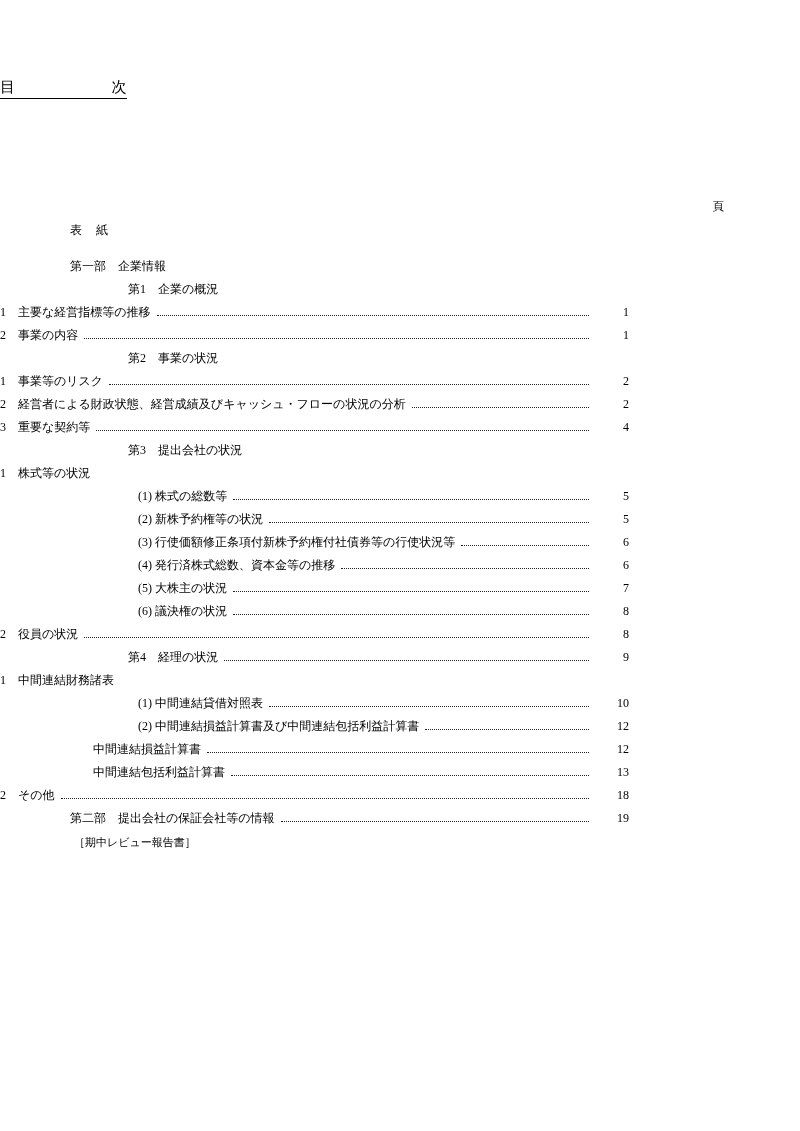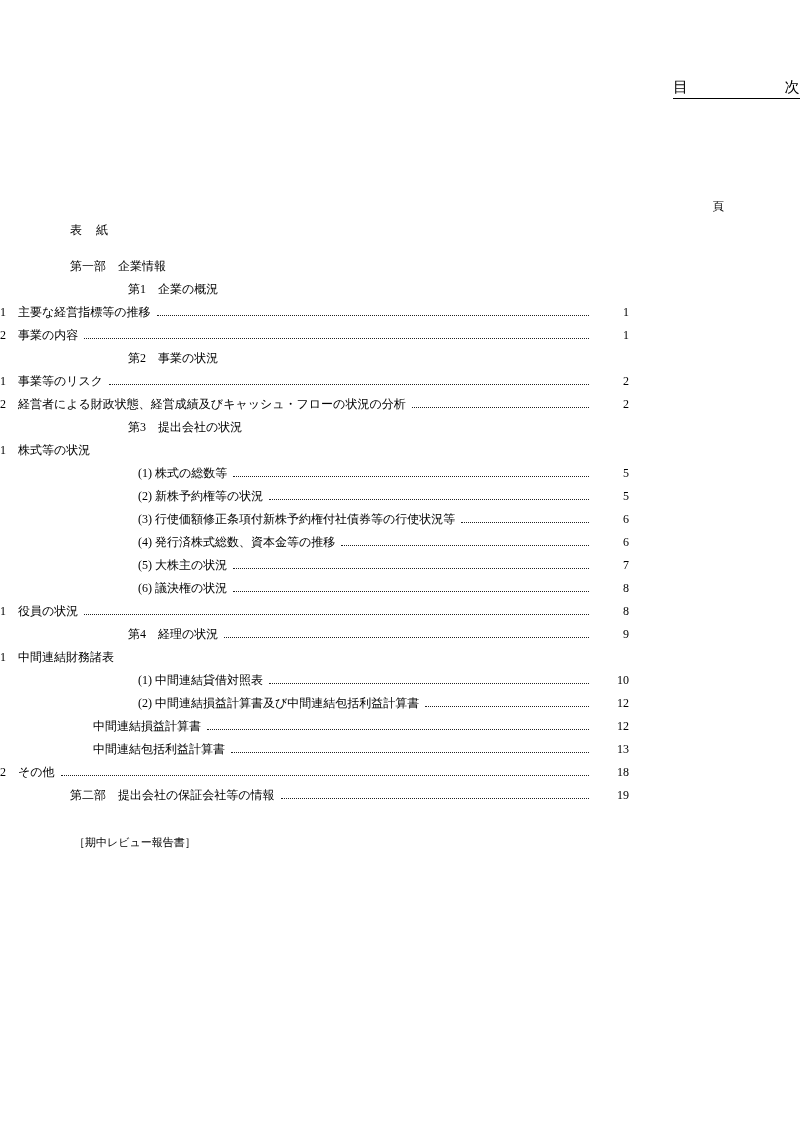--- a/index.html
+++ b/index.html
@@ -18,21 +18,21 @@
   .page {
     position: relative;
     width: 800px;
     height: 1131px;
     box-sizing: border-box;
     padding: 0;
   }
 
   
   .doc-title {
-    text-align: right;
+    text-align: left;
     font-size: 15px;
     letter-spacing: 0.5px;
     margin-top: 78px;
     margin-bottom: 0;
     font-weight: normal;
   }
   .doc-title .t-inner {
     display: inline-block;
     border-bottom: 1px solid #000;
     padding: 0 0 1px 0;
@@ -156,20 +156,25 @@
       <div class="row lvl2">
         <span class="label">1　事業等のリスク</span>
         <span class="leader"></span>
         <span class="pageno">2</span>
       </div>
       <div class="row lvl2">
         <span class="label">2　経営者による財政状態、経営成績及びキャッシュ・フローの状況の分析</span>
         <span class="leader"></span>
         <span class="pageno">2</span>
       </div>
+      <div class="row lvl2">
+        <span class="label">3　重要な契約等</span>
+        <span class="leader"></span>
+        <span class="pageno">4</span>
+      </div>
       <div class="row lvl1 no-leader">
         <span class="label">第3　提出会社の状況</span>
         <span class="leader"></span>
         <span class="pageno"></span>
       </div>
       <div class="row lvl2 no-leader">
         <span class="label">1　株式等の状況</span>
         <span class="leader"></span>
         <span class="pageno"></span>
       </div>
@@ -197,21 +202,21 @@
         <span class="label">(5) 大株主の状況</span>
         <span class="leader"></span>
         <span class="pageno">7</span>
       </div>
       <div class="row lvl3">
         <span class="label">(6) 議決権の状況</span>
         <span class="leader"></span>
         <span class="pageno">8</span>
       </div>
       <div class="row lvl2">
-        <span class="label">1　役員の状況</span>
+        <span class="label">2　役員の状況</span>
         <span class="leader"></span>
         <span class="pageno">8</span>
       </div>
       <div class="row lvl1">
         <span class="label">第4　経理の状況</span>
         <span class="leader"></span>
         <span class="pageno">9</span>
       </div>
       <div class="row lvl2 no-leader">
         <span class="label">1　中間連結財務諸表</span>

